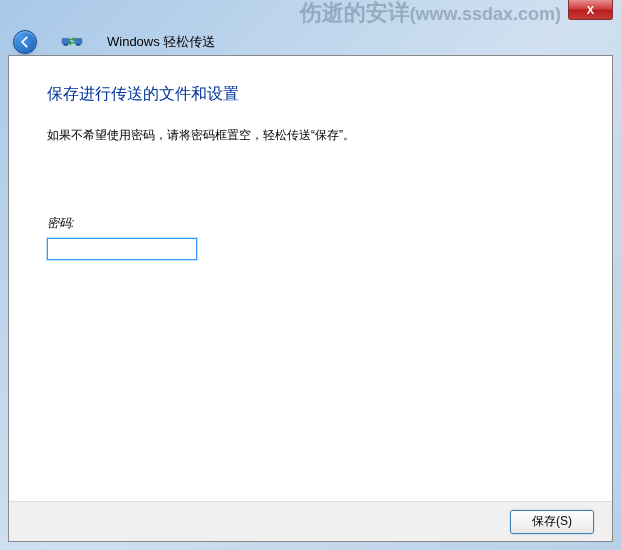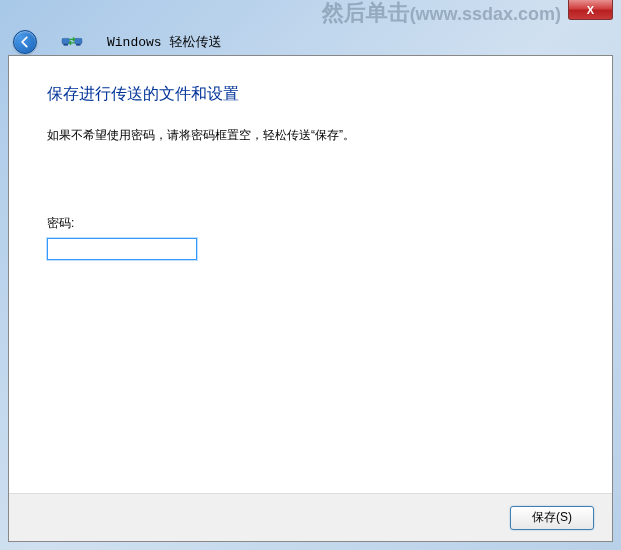--- a/index.html
+++ b/index.html
@@ -45,21 +45,20 @@
       cursor: pointer;
       z-index: 101;
     }
     .toolbar {
       position: absolute;
       top: 30px;
       left: 13px;
       display: flex;
       align-items: center;
       gap: 24px;
-      font-family: Liberation Mono, monospace;
     }
     .back-btn {
       width: 24px;
       height: 24px;
       border-radius: 50%;
       background: radial-gradient(circle at 30% 30%, #4a9ae8, #1560b8);
       border: 1px solid #0d4a90;
       display: flex;
       align-items: center;
       justify-content: center;
@@ -102,38 +101,39 @@
     }
     .form-area {
       margin-top: 70px;
     }
     .field-group { margin-bottom: 14px; }
     .field-label {
       display: block;
       font-size: 12px;
       color: #000;
       margin-bottom: 6px;
+      font-style: italic;
     }
     .field-input {
       width: 150px;
       height: 22px;
       border: 1px solid #ccc;
       padding: 2px 4px;
       font-size: 12px;
     }
     .field-input.focused {
       border: 1px solid #3399ff;
       box-shadow: 0 0 0 1px rgba(51,153,255,0.3);
     }
     .footer {
       position: absolute;
       bottom: 0;
       left: 0;
       right: 0;
-      height: 48px;
+      height: 40px;
       background: #f0f0f0;
       border-top: 1px solid #ddd;
       display: flex;
       align-items: center;
       justify-content: flex-end;
       padding-right: 18px;
     }
     .save-btn {
       min-width: 84px;
       height: 24px;
@@ -143,21 +143,21 @@
       font-size: 12px;
       cursor: pointer;
       padding: 0 12px;
       box-shadow: 0 0 2px rgba(60,127,177,0.4);
     }
   </style>
 </head>
 <body>
 
 <div class="watermark">
-  <span>然后单击</span><span class="url">(www.ssdax.com)</span>
+  <span>伤逝的安详</span><span class="url">(www.ssdax.com)</span>
 </div>
 
 <div class="close-btn">
   <span>X</span>
 </div>
 
 <div class="toolbar">
   <div class="back-btn">
     <svg viewBox="0 0 24 24">
         <path d="M15 4 L7 12 L15 20" stroke="#fff" stroke-width="3" fill="none" stroke-linecap="round" stroke-linejoin="round"></path>

